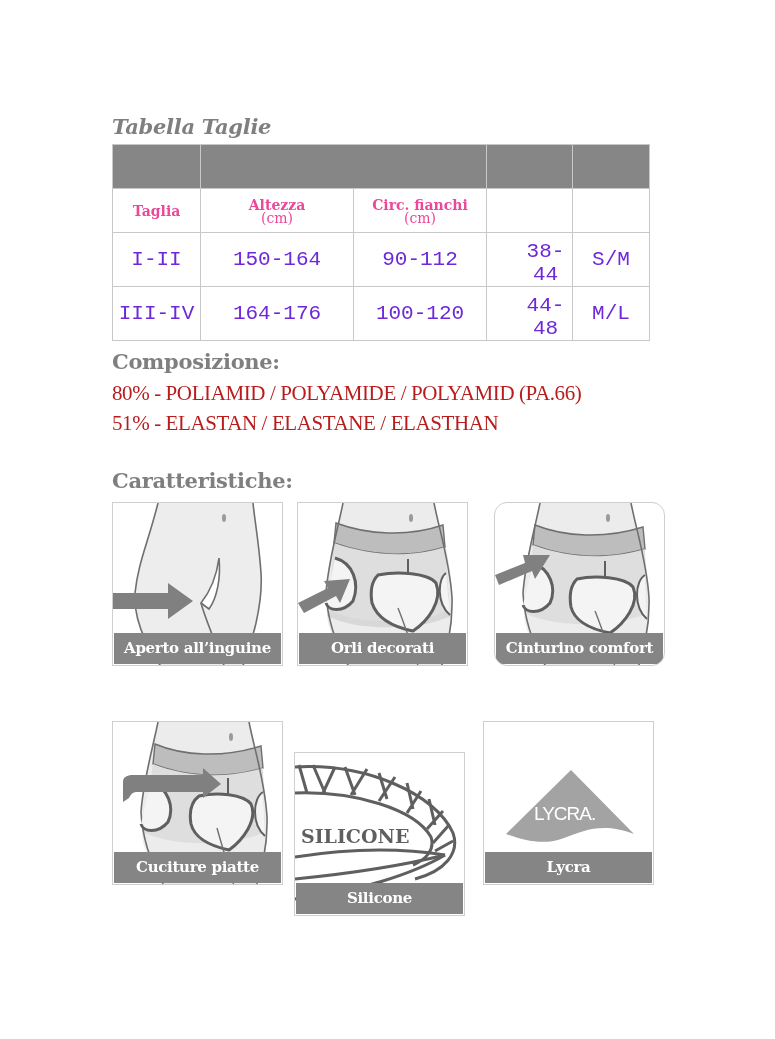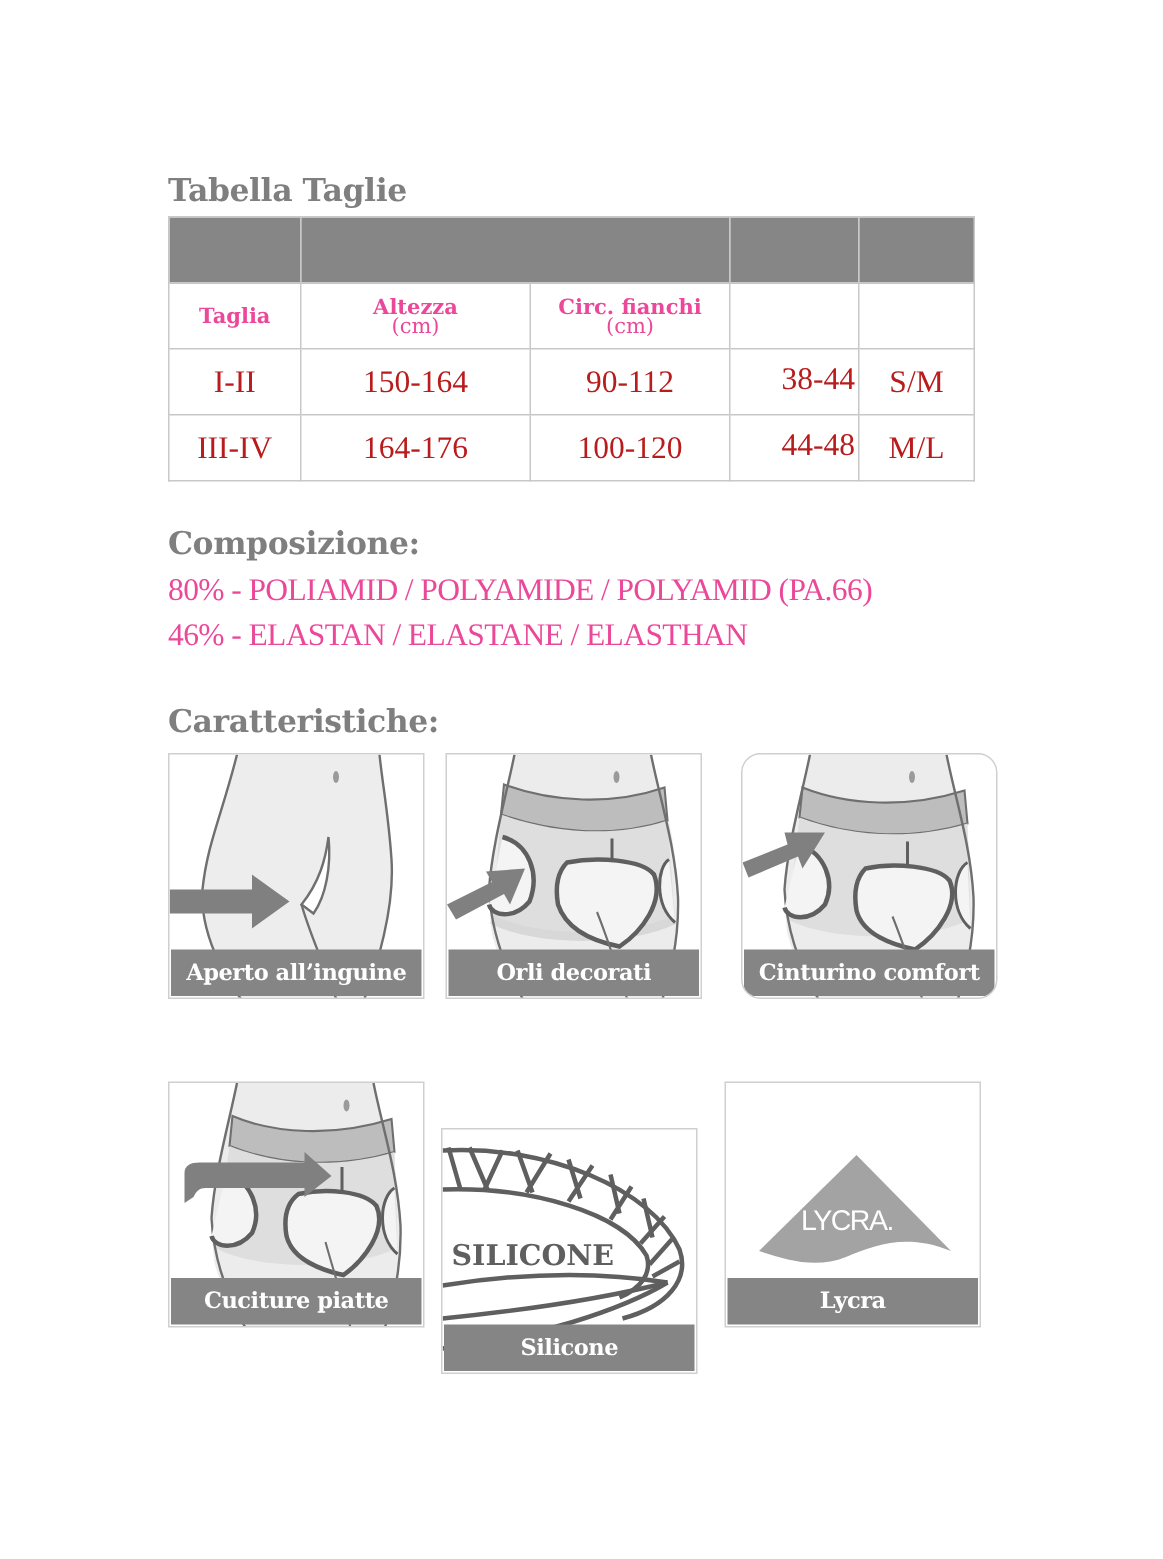--- a/index.html
+++ b/index.html
@@ -1,33 +1,33 @@
 <!DOCTYPE html>
 <html><head>
   <meta charset="utf-8">
   <style>
     html, body { margin: 0; padding: 0; background: #ffffff; }
     body { width: 775px; height: 1039px; position: relative; overflow: hidden;
            font-family: "DejaVu Serif", "Liberation Serif", serif; color: #7f7f7f; }
     .h2 { position: absolute; left: 112px; font-weight: bold; font-size: 21px; color: #7f7f7f;
           font-family: "DejaVu Serif", serif; letter-spacing: -0.3px; }
-    #title-sizes { top: 114px; }
+    #title-sizes { top: 114px; font-style: italic; }
     #title-comp { top: 349px; }
     #title-feat { top: 468px; }
 
     table.sizes { position: absolute; left: 112px; top: 144px; border-collapse: collapse;
                   width: 537px; table-layout: fixed; }
     table.sizes td { border: 1px solid #c8c8c8; text-align: center; vertical-align: middle; padding: 0; }
     tr.band td { background: #868686; height: 43px; border-color: #c8c8c8; }
     tr.hdr td { height: 43px; font-family: "DejaVu Serif", serif; font-weight: bold; font-size: 14px; color: #ec4899; line-height: 14px; }
     tr.hdr td .unit { display: block; font-weight: normal; font-size: 14px; line-height: 12px; }
-    tr.row td { height: 43px; font-family: Liberation Serif, serif; font-size: 21px; color: #b91c1c; }
+    tr.row td { height: 43px; font-family: Liberation Mono, monospace; font-size: 21px; color: #6d28d9; }
     tr.row td.up { vertical-align: top; padding-top: 7px; height: 36px; padding-left: 32px; }
 
-    .comp { position: absolute; left: 112px; font-family: "Liberation Serif", serif; font-size: 21px; color: #ec4899; letter-spacing: -0.4px; }
+    .comp { position: absolute; left: 112px; font-family: "Liberation Serif", serif; font-size: 21px; color: #b91c1c; letter-spacing: -0.4px; }
     #comp-line-1 { top: 381px; }
     #comp-line-2 { top: 411px; }
 
     .tile { position: absolute; width: 171px; height: 164px; border: 1px solid #cfcfcf; background: #fff; box-sizing: border-box; overflow: hidden; }
     .tile svg { position: absolute; left: 0; top: 0; }
     .tile .lbl { position: absolute; left: 1px; right: 1px; bottom: 1px; height: 31px; background: #858585;
                  color: #ffffff; font-family: "DejaVu Serif", serif; font-weight: bold; font-size: 15px;
                  text-align: center; line-height: 31px; letter-spacing: -0.3px; }
   </style>
 </head>
@@ -69,21 +69,21 @@
     <td>164-176</td>
     <td>100-120</td>
     <td class="up">44-48</td>
     <td>M/L</td>
   </tr>
 </tbody>
   </table>
 
 <div class="h2" id="title-comp">Composizione:</div>
 <div class="comp" id="comp-line-1">80% - POLIAMID / POLYAMIDE / POLYAMID (PA.66)</div>
-<div class="comp" id="comp-line-2">46% - ELASTAN / ELASTANE / ELASTHAN</div>
+<div class="comp" id="comp-line-2">51% - ELASTAN / ELASTANE / ELASTHAN</div>
 
 <div class="h2" id="title-feat">Caratteristiche:</div>
 
 <div class="tile" style="left:112px; top:502px;">
   <svg width="171" height="203" viewBox="0 0 171 203">
     <path d="M45,0 C35,40 25,60 22,90 C20,120 40,160 60,175 L125,175 C140,140 150,100 148,70 C146,40 142,20 140,0 Z" fill="#ededed"></path>
     <path d="M45,0 C35,40 25,60 22,90 C20,120 40,160 60,175" fill="none" stroke="#6f6f6f" stroke-width="1.6"></path>
     <path d="M140,0 C142,20 146,40 148,70 C150,100 140,140 125,175" fill="none" stroke="#6f6f6f" stroke-width="1.6"></path>
     <ellipse cx="111" cy="15" rx="2" ry="4" fill="#9a9a9a"></ellipse>
     <path d="M106,55 C104,70 100,85 88,100 L96,106 C104,95 108,75 106,55 Z" fill="#ffffff" stroke="#6f6f6f" stroke-width="1.6"></path>

